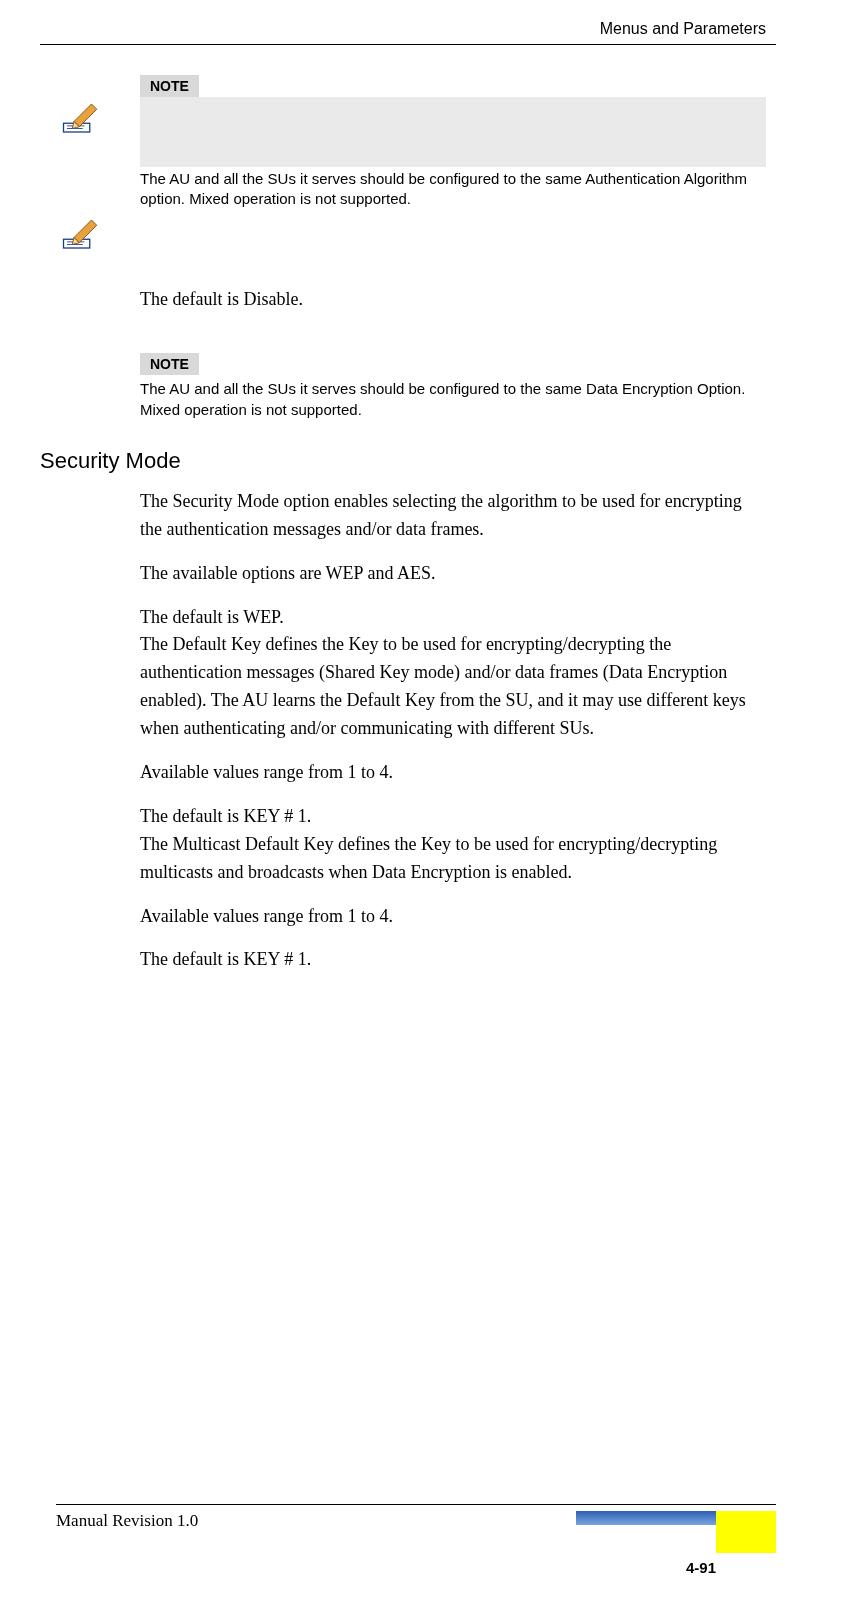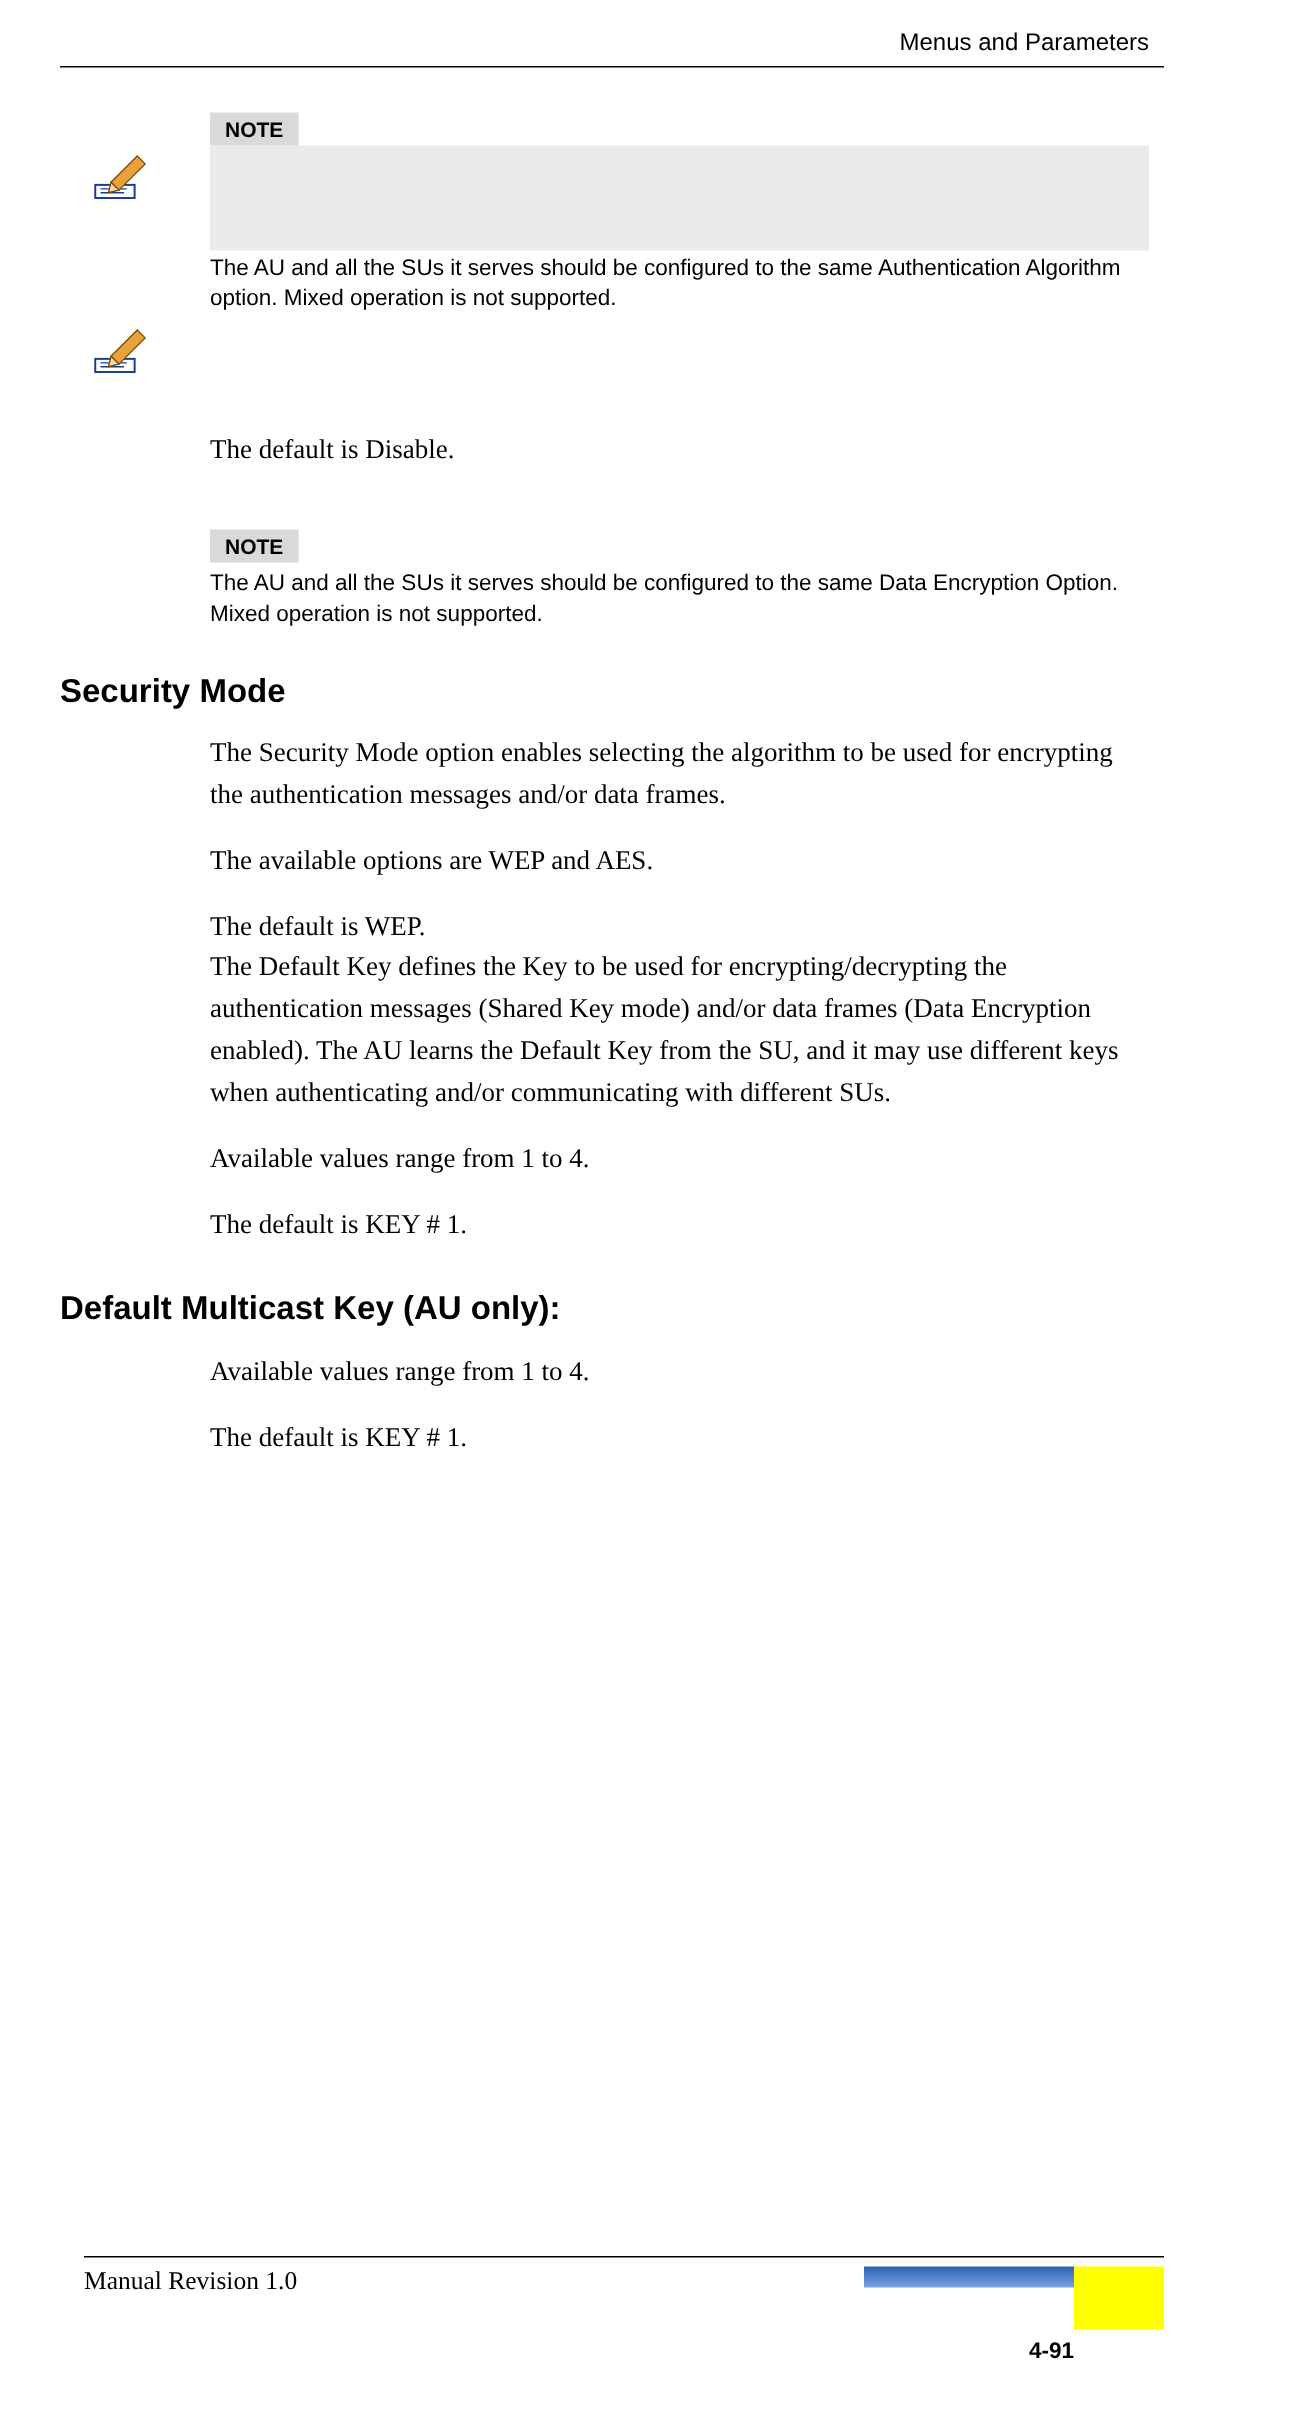--- a/index.html
+++ b/index.html
@@ -65,21 +65,21 @@
     font-family: Georgia, 'Times New Roman', serif;
     font-size: 18px;
     line-height: 1.55;
   }
   .para-indent {
     margin-left: 100px;
     margin-right: 10px;
   }
   .section-heading {
     font-size: 22px;
-    font-weight: bold;
+    font-weight: normal;
     margin-top: 28px;
     margin-bottom: 14px;
     margin-left: 0;
   }
   .p-space { margin-top: 16px; }
   .footer {
     position: absolute;
     bottom: 30px;
     left: 56px;
     right: 40px;
@@ -194,21 +194,21 @@
 
   <div class="section-heading">Security Mode</div>
   <div class="para-indent body-serif">The Security Mode option enables selecting the algorithm to be used for encrypting the authentication messages and/or data frames.</div>
   <div class="para-indent body-serif p-space">The available options are WEP and AES.</div>
   <div class="para-indent body-serif p-space">The default is WEP.</div>
 
   <div class="para-indent body-serif">The Default Key defines the Key to be used for encrypting/decrypting the authentication messages (Shared Key mode) and/or data frames (Data Encryption enabled). The AU learns the Default Key from the SU, and it may use different keys when authenticating and/or communicating with different SUs.</div>
   <div class="para-indent body-serif p-space">Available values range from 1 to 4.</div>
   <div class="para-indent body-serif p-space">The default is KEY # 1.</div>
 
-  <div class="section-heading">Default Multicast Key (AU only):</div>
+  <div class="para-indent body-serif">The Multicast Default Key defines the Key to be used for encrypting/decrypting multicasts and broadcasts when Data Encryption is enabled.</div>
   <div class="para-indent body-serif p-space">Available values range from 1 to 4.</div>
   <div class="para-indent body-serif p-space">The default is KEY # 1.</div>
 
   <div class="footer">
     <hr class="footer-line">
     <div class="footer-row">
       <div class="footer-left">Manual Revision 1.0</div>
       <div>
         <div class="footer-right-box">
           <div class="footer-blue"></div>

